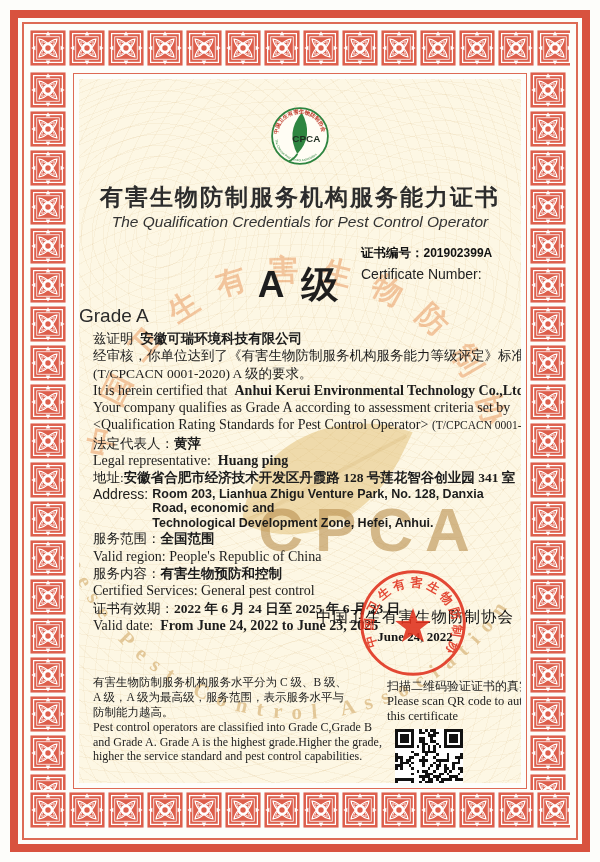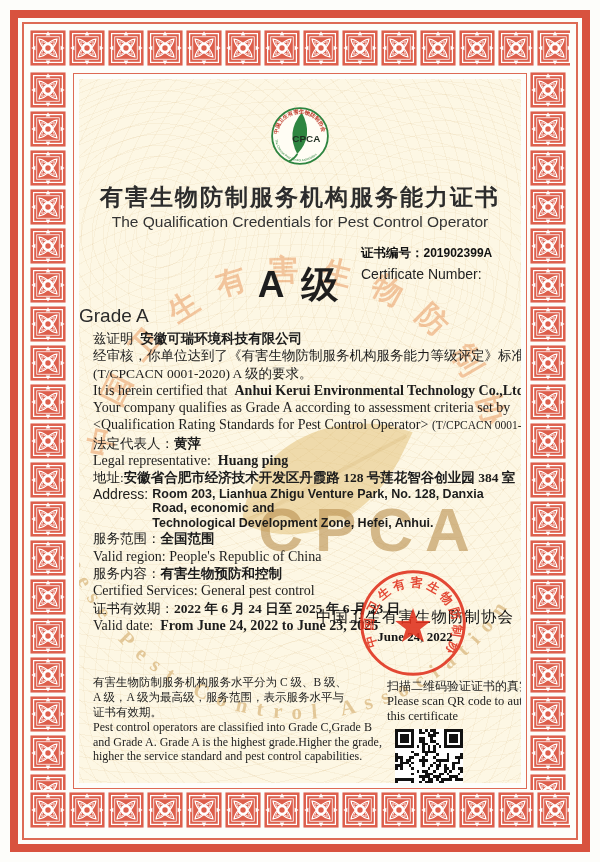--- a/index.html
+++ b/index.html
@@ -34,21 +34,21 @@
   .wm { position:absolute; left:0; top:0; pointer-events:none; }
   
   .logo { position:absolute; left:185px; top:21px; width:72px; height:72px; }
   .title-cn {
     position:absolute; left:0; top:103px; width:100%; text-align:center;
     font-size:23px; font-weight:bold; letter-spacing:2px; color:#2c2c2c;
     font-family:"Liberation Sans", sans-serif;
   }
   .title-en {
     position:absolute; left:0; top:134px; width:100%; text-align:center;
-    font-size:15.5px; color:#333;
+    font-size:15.5px; color:#333;font-style:italic;
   }
   .certno { position:absolute; left:282px; top:166px; width:160px; color:#111; }
   .certno .row1 { font-size:12.5px; font-weight:bold; white-space:nowrap; }
   .certno .row1 .num { font-size:12px; font-family:"Liberation Sans", sans-serif; }
   .certno .row2 { font-size:14px; margin-top:4px; color:#222; }
   .grade-cn {
     position:absolute; left:0; top:181px; width:100%; text-align:center;
     font-size:37px; font-weight:bold; color:#1e1e1e; letter-spacing:4px;
   }
   .grade-en {
@@ -1286,21 +1286,21 @@
       <div class="row en">
         <span>&lt;Qualification Rating Standards for Pest Control Operator&gt;</span> <span class="small">(T/CPCACN 0001-2020)</span>
       </div>
       <div class="row">
         <span>法定代表人：</span><span class="kai">黄萍</span>
       </div>
       <div class="row en">
         <span>Legal representative:</span>&nbsp; <span class="kai">Huang ping</span>
       </div>
       <div class="row">
-        <span>地址:</span><span class="kai">安徽省合肥市经济技术开发区丹霞路 128 号莲花智谷创业园 384 室</span>
+        <span>地址:</span><span class="kai">安徽省合肥市经济技术开发区丹霞路 128 号莲花智谷创业园 341 室</span>
       </div>
       <div class="addr-en">
         <span class="lbl">Address:</span>
         <span>
           <span>Room 203, Lianhua Zhigu Venture Park, No. 128, Danxia Road, economic and</span><br>
           <span>Technological Development Zone, Hefei, Anhui.</span>
         </span>
       </div>
       <div class="row">
         <span>服务范围：</span><span class="kai">全国范围</span>
@@ -1332,21 +1332,21 @@
         <path d="M60,44 L64.7,57.6 L79.1,57.9 L67.6,66.6 L71.8,80.4 L60,72.2 L48.2,80.4 L52.4,66.6 L40.9,57.9 L55.3,57.6 Z" fill="#e0301c"></path>
       </g>
       <text font-size="13" font-weight="bold" letter-spacing="4" fill="#e0301c" font-family="Liberation Serif, serif">
         <textPath href="#sealArc" startOffset="2">中国卫生有害生物防制协会</textPath>
       </text>
     </svg>
 
     <div class="notes">
       <div class="cn">有害生物防制服务机构服务水平分为 C 级、B 级、</div>
       <div class="cn">A 级，A 级为最高级，服务范围，表示服务水平与</div>
-      <div class="cn">证书有效期。</div>
+      <div class="cn">防制能力越高。</div>
       <div class="en">Pest control operators are classified into Grade C,Grade B</div>
       <div class="en">and Grade A. Grade A is the highest grade.Higher the grade,</div>
       <div class="en">higher the service standard and pest control capabilities.</div>
     </div>
 
     <div class="qrblock">
       <div class="cn">扫描二维码验证证书的真实性</div>
       <div class="en">Please scan QR code to authenticate</div>
       <div class="en">this certificate</div>
       <svg class="qr" id="qr" viewBox="0 0 25 25" shape-rendering="crispEdges">

